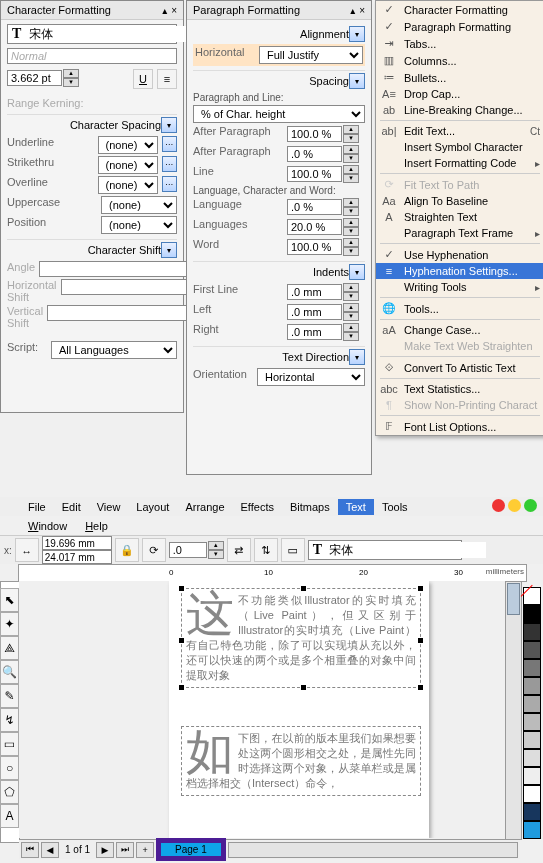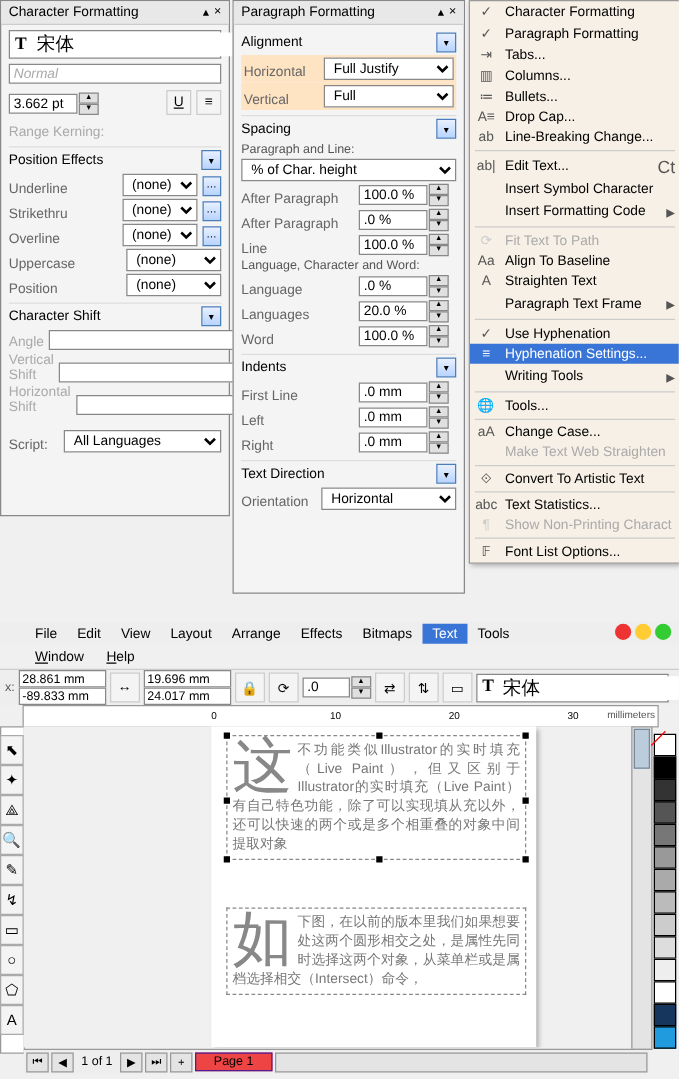--- a/index.html
+++ b/index.html
@@ -1,40 +1,40 @@
 <!DOCTYPE html>
 <html><head>
 <meta charset="utf-8">
 <style>
 body{margin:0;font-family:Tahoma,Arial,sans-serif;font-size:11px;background:#f0f0f0;color:#000;width:543px;height:863px;overflow:hidden;position:relative}
 .panel{position:absolute;background:#f4f4f4;border:1px solid #888}
 .panel-title{background:#e8e8e8;padding:3px 6px;display:flex;align-items:center;justify-content:space-between;border-bottom:1px solid #ccc;font-size:11px}
 .panel-title .btns{display:flex;gap:4px}
 .panel-title .btns span{cursor:pointer;font-size:10px}
 .panel-body{padding:4px 6px}
-.section-head{display:flex;justify-content:space-between;align-items:center;padding:2px 0;border-top:1px solid #ddd;margin-top:4px}
+.section-head{display:flex;justify-content:flex-end;align-items:center;padding:2px 0;border-top:1px solid #ddd;margin-top:4px}
 .section-head:first-child{border-top:none;margin-top:0}
-.row{display:flex;align-items:flex-end;padding:1px 0;gap:4px}
+.row{display:flex;align-items:flex-start;padding:1px 0;gap:4px}
 .row label{width:90px;color:#666;font-size:11px}
 .row.disabled label{color:#aaa}
 input.txt,select.sel{font-size:11px;padding:1px 3px;border:1px solid #888;background:#fff;box-sizing:border-box}
 .spin{display:inline-flex;align-items:center}
 .spin input{width:55px}
 .spin .arr{display:flex;flex-direction:column;margin-left:1px}
 .spin .arr span{background:#e0e0e0;border:1px solid #888;width:14px;height:7px;font-size:7px;text-align:center;line-height:6px;cursor:pointer}
 .ddicon{width:14px;height:14px;border:1px solid #4a7ebb;background:linear-gradient(#e8f0ff,#b8d4ff);display:inline-flex;align-items:center;justify-content:center;font-size:8px;cursor:pointer}
 
 .fontrow{display:flex;align-items:center;gap:2px;border:1px solid #888;background:#fff;padding:1px}
 .fontrow .t{font-family:serif;font-weight:bold;font-size:14px;padding:0 3px}
-.fontrow input{border:none;flex:1;font-size:15px;outline:none}
+.fontrow input{border:none;flex:1;font-size:12px;outline:none}
 
 .menu{position:absolute;left:375px;top:0;width:168px;background:#f7f0e6;border:1px solid #999;box-shadow:2px 2px 4px rgba(0,0,0,.3);z-index:10}
 .mi{display:flex;align-items:center;padding:2px 4px;font-size:11px;cursor:pointer;gap:6px}
 .mi .ic{width:18px;display:flex;align-items:center;justify-content:center;font-size:11px;color:#555}
-.mi .kb{margin-left:auto;color:#555;font-size:14px}
+.mi .kb{margin-left:auto;color:#555;font-size:10px}
 .mi.hl{background:#3875d7;color:#fff}
 .mi.hl .ic{color:#fff}
 .mi.dis{color:#aaa}
 .mi.dis .ic{color:#ccc}
 .msep{height:1px;background:#ccc;margin:2px 4px}
 
 .menubar{position:absolute;left:0;top:497px;width:543px;height:19px;background:#eee;display:flex;align-items:center;font-size:11px;padding-left:20px}
 .menubar span{padding:2px 8px;cursor:pointer}
 .menubar span.sel{background:#3875d7;color:#fff}
 .menubar2{position:absolute;left:18px;top:516px;display:flex;gap:2px;font-size:11px;padding:2px}
@@ -58,21 +58,21 @@
 .handle{width:5px;height:5px;background:#000;position:absolute}
 
 .rpalette{position:absolute;right:2px;top:587px;width:18px;display:flex;flex-direction:column;gap:0}
 .rpalette div{width:16px;height:16px;border:1px solid #000}
 
 .ltool{position:absolute;left:0;top:588px;width:18px;display:flex;flex-direction:column}
 .ltool div{width:17px;height:22px;border:1px solid #aaa;background:#f4f4f4;font-size:12px;display:flex;align-items:center;justify-content:center;cursor:pointer}
 
 .pagebar{position:absolute;left:19px;bottom:4px;width:497px;height:19px;background:#eee;border-top:1px solid #999;display:flex;align-items:center;font-size:10px;gap:2px;padding:0 2px}
 .pagebar .pbtn{width:16px;height:14px;border:1px solid #999;background:#e4e4e4;display:flex;align-items:center;justify-content:center;cursor:pointer;font-size:9px}
-.pagebar .tab{border:1px solid #4c1d95;background:#ef4444;padding:1px 14px}
+.pagebar .tab{border:5px solid #4c1d95;background:#0ea5e9;padding:1px 14px}
 .scroll-h{flex:1;height:14px;background:#e4e4e4;border:1px solid #999;position:relative}
 .scroll-v{position:absolute;right:21px;top:581px;width:15px;height:257px;background:#e4e4e4;border:1px solid #999}
 .scroll-v .thumb{position:absolute;left:1px;top:1px;width:11px;height:30px;background:#bcd;border:1px solid #789}
 u{text-decoration:underline}
 </style>
 </head>
 <body>
 
 <div class="panel" style="left:0;top:0;width:182px;height:411px">
   <div class="panel-title">
@@ -103,21 +103,21 @@
       <span class="tbtn" style="width:18px;height:18px">
           <u>U</u>
         </span>
       <span class="tbtn" style="width:18px;height:18px">≡</span>
     </div>
     <div class="row disabled" style="margin-top:6px">
         <label>Range Kerning:</label>
       </div>
 
     <div class="section-head">
-        <span>Position Effects</span>
+        <span>Character Spacing</span>
         <span class="ddicon">▾</span>
       </div>
     <div class="row">
         <label>Underline</label>
         <select class="sel" style="flex:1"><option>(none)</option></select>
         <span class="ddicon">⋯</span>
       </div>
     <div class="row">
         <label>Strikethru</label>
         <select class="sel" style="flex:1"><option>(none)</option></select>
@@ -139,25 +139,25 @@
 
     <div class="section-head">
         <span>Character Shift</span>
         <span class="ddicon">▾</span>
       </div>
     <div class="row disabled">
         <label>Angle</label>
         <input class="txt" style="flex: 1 1 0%;" disabled="">
       </div>
     <div class="row disabled">
+        <label>Horizontal Shift</label>
+        <input class="txt" style="flex: 1 1 0%;" disabled="">
+      </div>
+    <div class="row disabled">
         <label>Vertical Shift</label>
-        <input class="txt" style="flex: 1 1 0%;" disabled="">
-      </div>
-    <div class="row disabled">
-        <label>Horizontal Shift</label>
         <input class="txt" style="flex: 1 1 0%;" disabled="">
       </div>
 
     <div class="row" style="margin-top:10px">
         <label style="width:40px">Script:</label>
         <select class="sel" style="flex:1"><option>All Languages</option></select>
       </div>
   </div>
 </div>
 
@@ -170,24 +170,20 @@
       </div>
   </div>
   <div class="panel-body">
     <div class="section-head">
         <span>Alignment</span>
         <span class="ddicon">▾</span>
       </div>
     <div class="row" style="background:#ffe4c4;padding:2px">
         <label style="width:60px">Horizontal</label>
         <select class="sel" style="flex:1"><option>Full Justify</option></select>
-      </div>
-    <div class="row" style="background:#ffe4c4;padding:2px">
-        <label style="width:60px">Vertical</label>
-        <select class="sel" style="flex:1"><option>Full</option></select>
       </div>
 
     <div class="section-head">
         <span>Spacing</span>
         <span class="ddicon">▾</span>
       </div>
     <div style="font-size:10px;color:#555;padding:1px 0">Paragraph and Line:</div>
     <div class="row">
         <select class="sel" style="flex:1"><option>% of Char. height</option></select>
       </div>
@@ -426,24 +422,20 @@
   <span style="background:#fc3"></span>
   <span style="background:#3c3"></span>
 </div>
 <div class="menubar2">
   <span><u>W</u>indow</span>
   <span><u>H</u>elp</span>
 </div>
 
 <div class="toolbar">
   <span style="font-size:10px;color:#555">x:</span>
-  <div class="coords">
-    <input value="28.861 mm" style="">
-    <input value="-89.833 mm" style="">
-  </div>
   <span class="tbtn">↔</span>
   <div class="coords">
     <input value="19.696 mm" style="">
     <input value="24.017 mm" style="">
   </div>
   <span class="tbtn">🔒</span>
   <span class="tbtn">⟳</span>
   <div class="spin">
       <input class="txt" style="width: 38px;" value=".0">
       <span class="arr">

